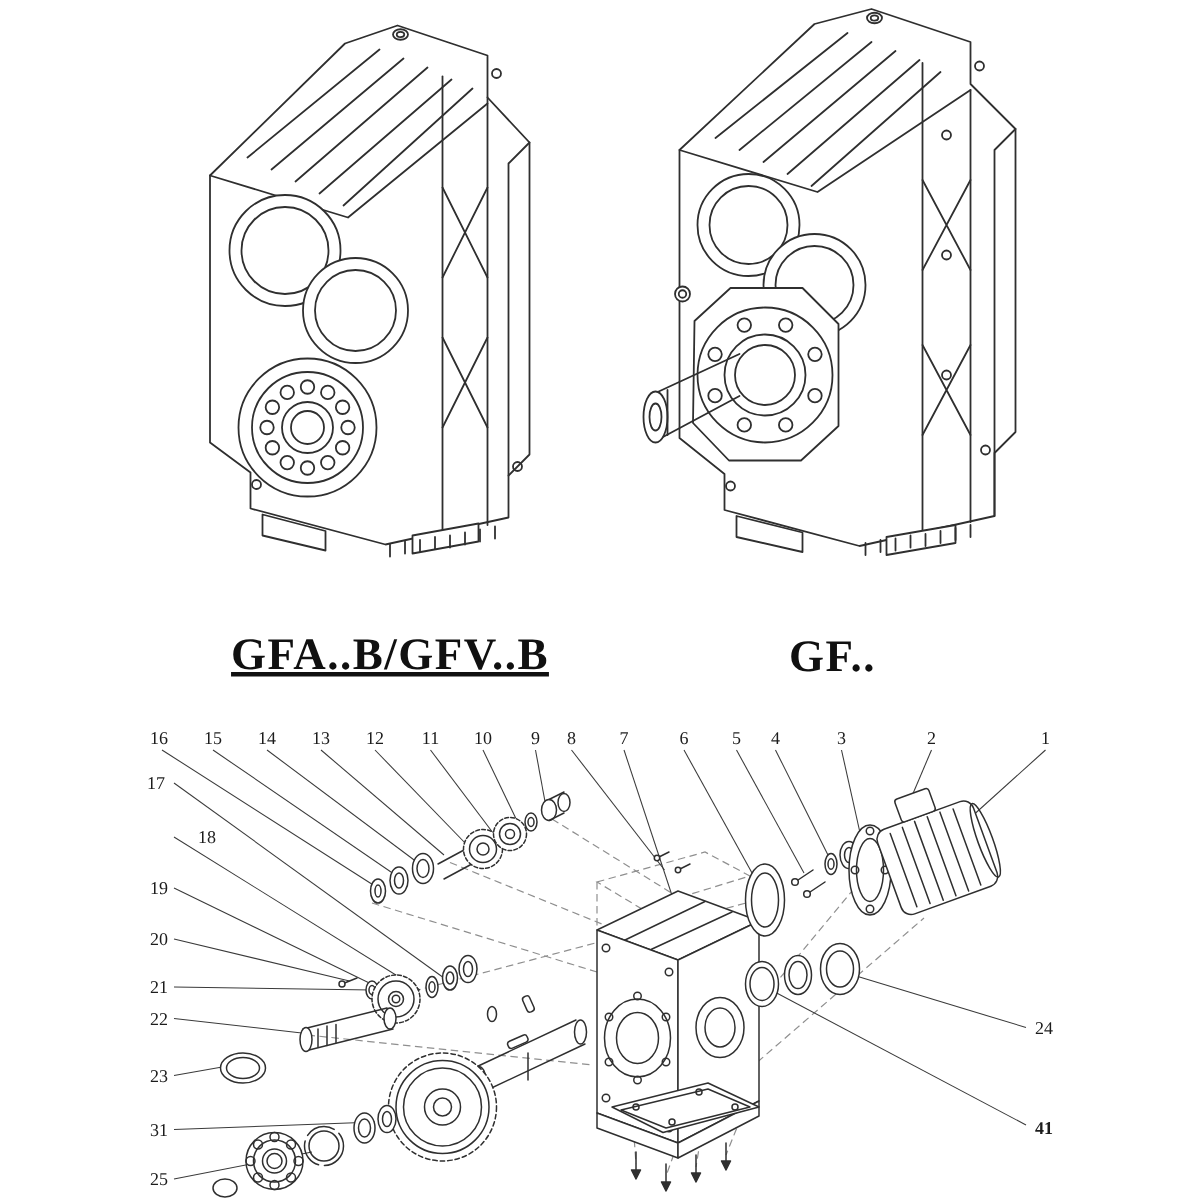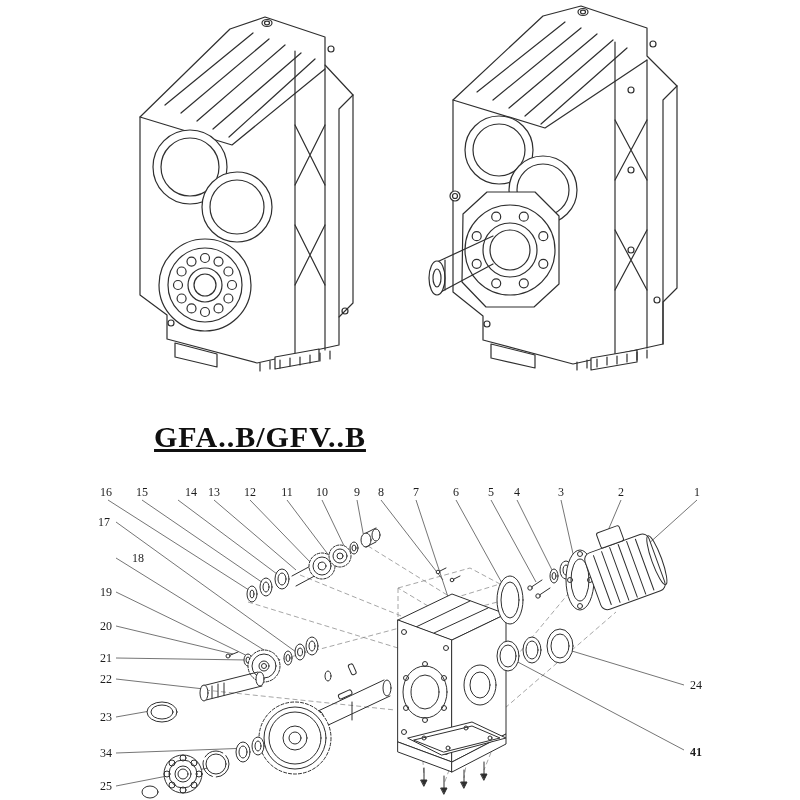--- a/index.html
+++ b/index.html
@@ -155,20 +155,21 @@
         <g>
           <path d="M76,344 L76,358 L120,368 L120,355 Z"></path>
           <path d="M176,358 L176,370 L222,362 L222,350 Z"></path>
           <path fill="none" d="M162,362 L162,370 M172,360 L172,368 M182,359 L182,367 M192,357 L192,365 M202,356 L202,364 M212,354 L212,362 M222,352 L222,360 M232,350 L232,358"></path>
         </g>
       </g>
     </svg>
   </div>
 
   <div class="model-label" style="left:115px; top:420px; width:290px;text-decoration:underline;">GFA..B/GFV..B</div>
+  <div class="model-label" style="left:465px; top:421px; width:180px;">GF..</div>
 
   <div class="drawing" style="left:0px; top:480px;">
     <svg width="800" height="320" viewBox="0 0 800 320">
 
       <g fill="none" stroke="#8f8f8f" stroke-width="0.8" stroke-dasharray="5 3">
         <path d="M248,122 L398,168"></path>
         <path d="M368,66 L452,118"></path>
         <path d="M300,95 L505,178"></path>
         <path d="M260,185 L505,120"></path>
         <path d="M205,210 L395,230"></path>
@@ -375,21 +376,21 @@
           <path d="M441,308 L447,308 L444,314 Z" fill="#2f2f2f"></path>
           <path d="M461,302 L467,302 L464,308 Z" fill="#2f2f2f"></path>
           <path d="M481,294 L487,294 L484,300 Z" fill="#2f2f2f"></path>
         </g>
       </g>
     </svg>
   </div>
 
   <span class="callout" style="left:106px; top:492px;">16</span>
   <span class="callout" style="left:142px; top:492px;">15</span>
-  <span class="callout" style="left:191px; top:492px;text-align:right;">14</span>
+  <span class="callout" style="left:178px; top:492px;text-align:right;">14</span>
   <span class="callout" style="left:214px; top:492px;">13</span>
   <span class="callout" style="left:250px; top:492px;">12</span>
   <span class="callout" style="left:287px; top:492px;">11</span>
   <span class="callout" style="left:322px; top:492px;">10</span>
   <span class="callout" style="left:357px; top:492px;">9</span>
   <span class="callout" style="left:381px; top:492px;">8</span>
   <span class="callout" style="left:416px; top:492px;">7</span>
   <span class="callout" style="left:456px; top:492px;">6</span>
   <span class="callout" style="left:491px; top:492px;">5</span>
   <span class="callout" style="left:517px; top:492px;">4</span>
@@ -397,19 +398,19 @@
   <span class="callout" style="left:621px; top:492px;">2</span>
   <span class="callout" style="left:697px; top:492px;">1</span>
 
   <span class="callout" style="left:104px; top:522px;">17</span>
   <span class="callout" style="left:106px; top:558px;margin-left:32px;">18</span>
   <span class="callout" style="left:106px; top:592px;text-align:right;">19</span>
   <span class="callout" style="left:106px; top:626px;">20</span>
   <span class="callout" style="left:106px; top:658px;">21</span>
   <span class="callout" style="left:106px; top:679px;">22</span>
   <span class="callout" style="left:106px; top:717px;">23</span>
-  <span class="callout" style="left:106px; top:753px;">34</span>
+  <span class="callout" style="left:106px; top:753px;">31</span>
   <span class="callout" style="left:106px; top:786px;">25</span>
 
   <span class="callout" style="left:696px; top:685px;">24</span>
   <span class="callout" style="left:696px; top:752px;font-weight:bold;">41</span>
 
 </div>
 
 </body></html>

